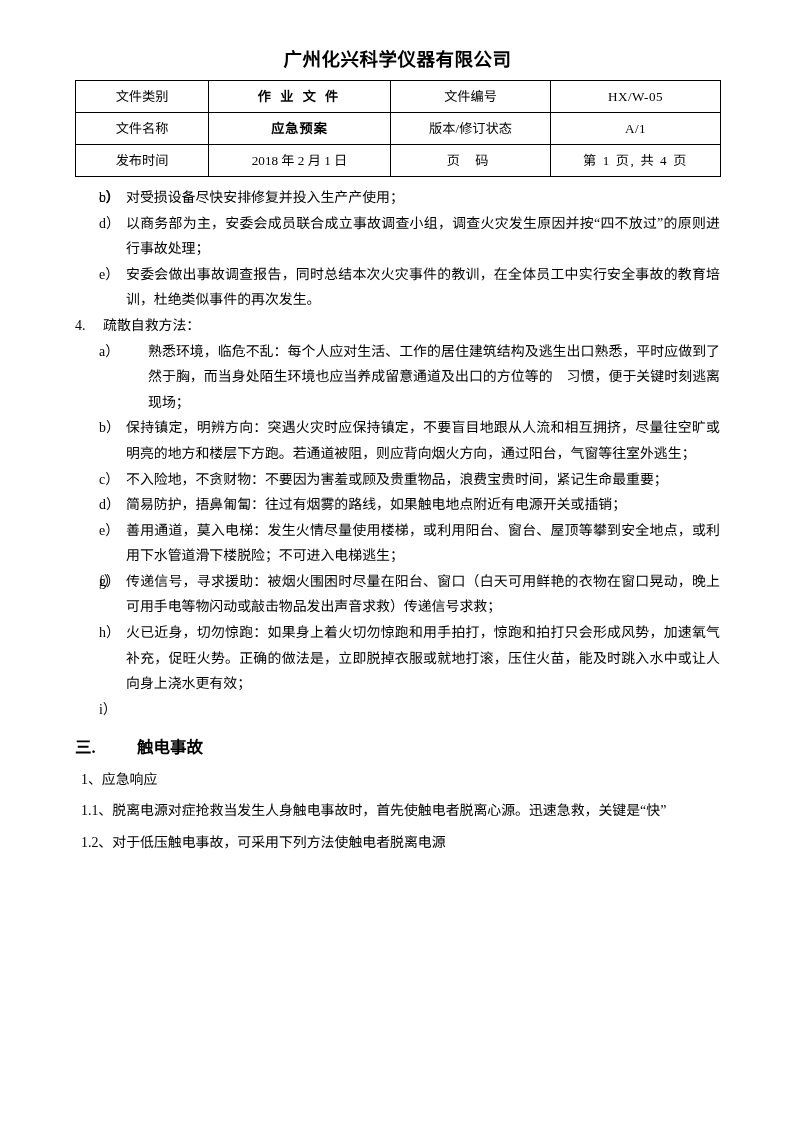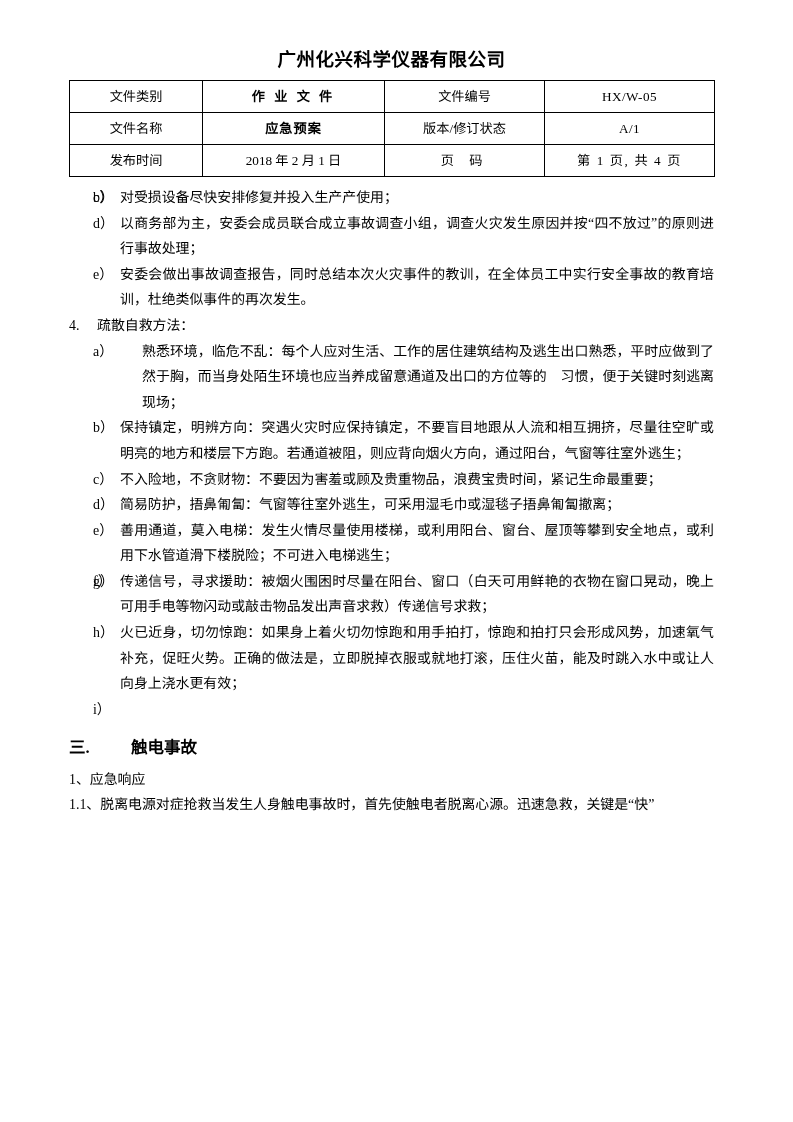--- a/index.html
+++ b/index.html
@@ -15,21 +15,21 @@
   .page {
     position: relative;
     width: 793px;
     height: 1122px;
     box-sizing: border-box;
     background: #ffffff;
     overflow: hidden;
   }
   .content {
     position: absolute;
-    left: 69px;
+    left: 75px;
     top: 48px;
     width: 645px;
   }
 
   
   .doc-title {
     text-align: center;
     font-size: 18.5px;
     font-weight: bold;
     letter-spacing: 0.5px;
@@ -131,21 +131,21 @@
     margin: 0 0 6px 0;
     font-size: 16.5px;
     font-weight: bold;
     line-height: 26px;
   }
   .section-heading .sec-num {
     display: inline-block;
     width: 62px;
   }
   .sub-line {
-    margin: 0;
+    margin: 6px;
     font-size: 13.9px;
     line-height: 25.6px;
     text-align: justify;
     text-justify: inter-ideograph;
   }
   .sub-line.indent1 { padding-left: 42px; }
 </style>
 </head>
 <body>
 
@@ -214,21 +214,21 @@
       <p class="li">
         <span class="marker">b）</span>
         <span>保持镇定，明辨方向：突遇火灾时应保持镇定，不要盲目地跟从人流和相互拥挤，尽量往空旷或明亮的地方和楼层下方跑。若通道被阻，则应背向烟火方向，通过阳台，气窗等往室外逃生；</span>
       </p>
       <p class="li">
         <span class="marker">c）</span>
         <span>不入险地，不贪财物：不要因为害羞或顾及贵重物品，浪费宝贵时间，紧记生命最重要；</span>
       </p>
       <p class="li">
         <span class="marker">d）</span>
-        <span>简易防护，捂鼻匍匐：气窗等往室外逃生，可采用湿毛巾或湿毯子捂鼻匍匐撤离；</span>
+        <span>简易防护，捂鼻匍匐：往过有烟雾的路线，如果触电地点附近有电源开关或插销；</span>
       </p>
       <p class="li">
         <span class="marker">e）</span>
         <span>善用通道，莫入电梯：发生火情尽量使用楼梯，或利用阳台、窗台、屋顶等攀到安全地点，或利用下水管道滑下楼脱险；不可进入电梯逃生；</span>
       </p>
       <p class="li">
         <span class="marker">f）</span>
       </p>
       <p class="li">
         <span class="marker">g）</span>
@@ -243,16 +243,17 @@
       </p>
 
       <div class="section-gap"></div>
 
       <div class="section-heading">
         <span class="sec-num">三.</span><span>触电事故</span>
       </div>
 
       <p class="sub-line">1、应急响应</p>
       <p class="sub-line">1.1、脱离电源对症抢救当发生人身触电事故时，首先使触电者脱离心源。迅速急救，关键是“快”</p>
+      <p class="sub-line">1.2、对于低压触电事故，可采用下列方法使触电者脱离电源</p>
 
     </div>
   </div>
 </div>
 
 </body></html>

